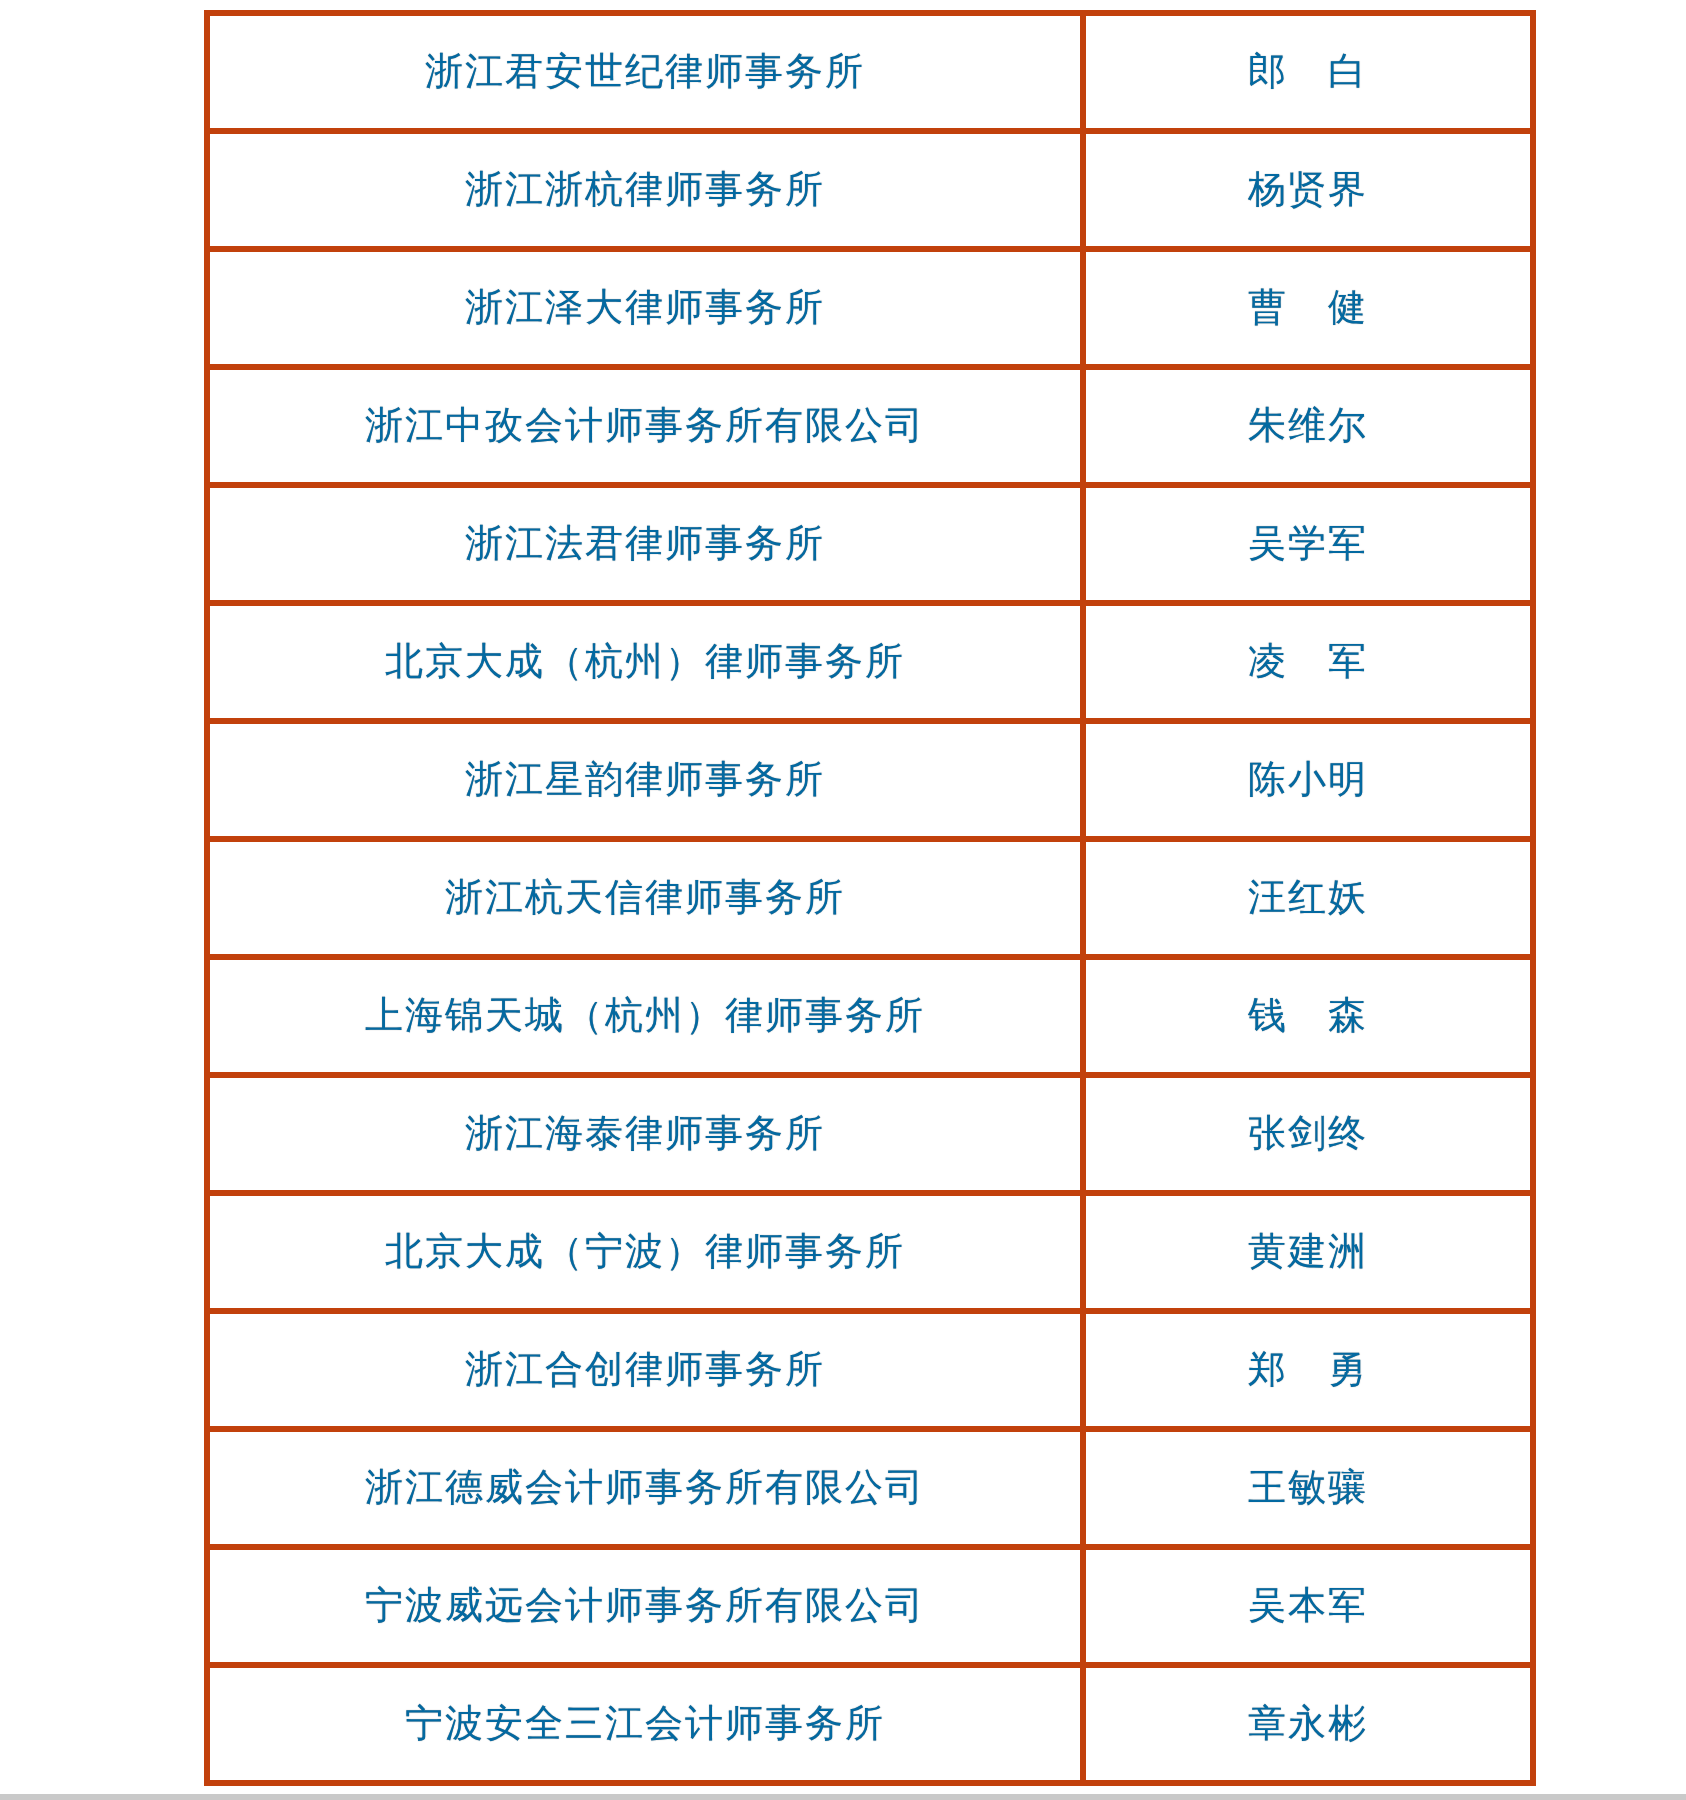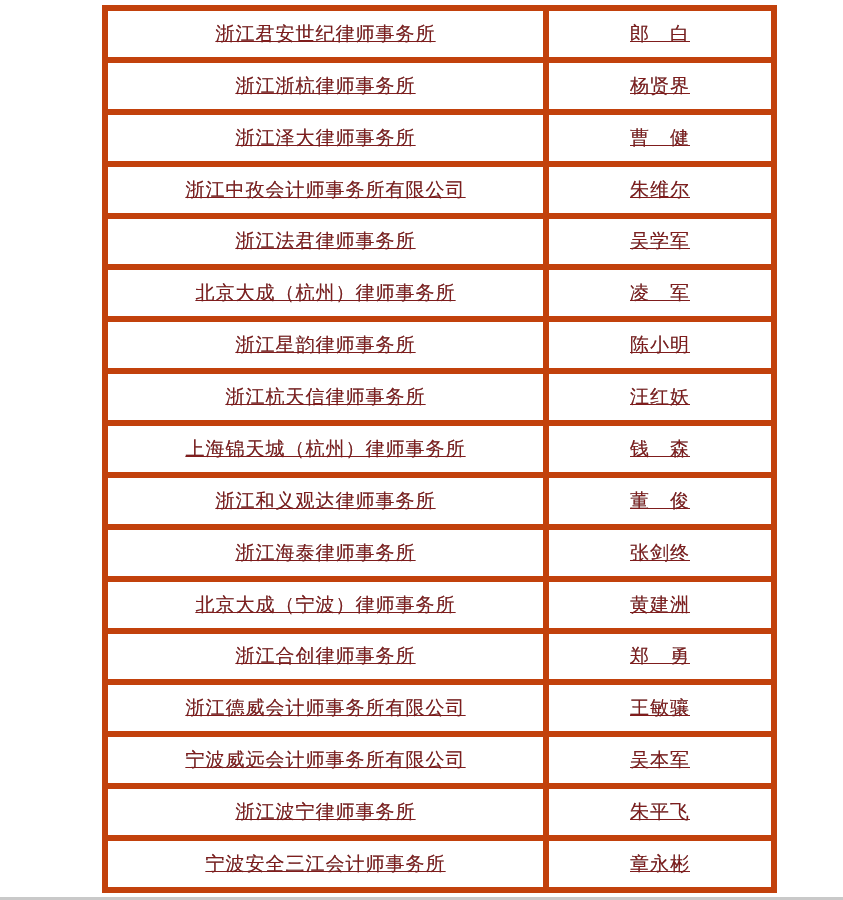--- a/index.html
+++ b/index.html
@@ -29,31 +29,30 @@
   table.roster {
     position: absolute;
     left: 102px;
     top: 5px;
     width: 641px;
     height: 888px;
     border-collapse: collapse;
     table-layout: fixed;
   }
   table.roster td {
-    border: 6px solid #c2410c;
+    border: 3px solid #c2410c;
     text-align: center;
     vertical-align: middle;
     font-size: 19px;
-    color: #7f1d1d;
+    color: #0369a1;
     letter-spacing: 1px;
     padding: 0 4px;
     text-shadow: 0 0 0.5px rgba(70,70,70,0.65);
     white-space: nowrap;
     overflow: hidden;
-    text-decoration: underline;
   }
   table.roster {
     border: 2px solid #3a3a3a;
   }
   td.org-cell  { width: 427px; }
   td.name-cell { width: 214px; }
 </style>
 </head>
 <body>
 
@@ -98,24 +97,20 @@
   <tr>
     <td class="org-cell">浙江杭天信律师事务所</td>
     <td class="name-cell">汪红妖</td>
   </tr>
 
   <tr>
     <td class="org-cell">上海锦天城（杭州）律师事务所</td>
     <td class="name-cell">钱　森</td>
   </tr>
 
-  <tr>
-    <td class="org-cell">浙江和义观达律师事务所</td>
-    <td class="name-cell">董　俊</td>
-  </tr>
 
   <tr>
     <td class="org-cell">浙江海泰律师事务所</td>
     <td class="name-cell">张剑终</td>
   </tr>
 
   <tr>
     <td class="org-cell">北京大成（宁波）律师事务所</td>
     <td class="name-cell">黄建洲</td>
   </tr>
@@ -130,24 +125,20 @@
     <td class="name-cell">王敏骧</td>
   </tr>
 
 
   <tr>
     <td class="org-cell">宁波威远会计师事务所有限公司</td>
     <td class="name-cell">吴本军</td>
   </tr>
 
 
-  <tr>
-    <td class="org-cell">浙江波宁律师事务所</td>
-    <td class="name-cell">朱平飞</td>
-  </tr>
 
   <tr>
     <td class="org-cell">宁波安全三江会计师事务所</td>
     <td class="name-cell">章永彬</td>
   </tr>
 </tbody>
   </table>
   <div class="scan-edge-bottom"></div>
 </div>
 

